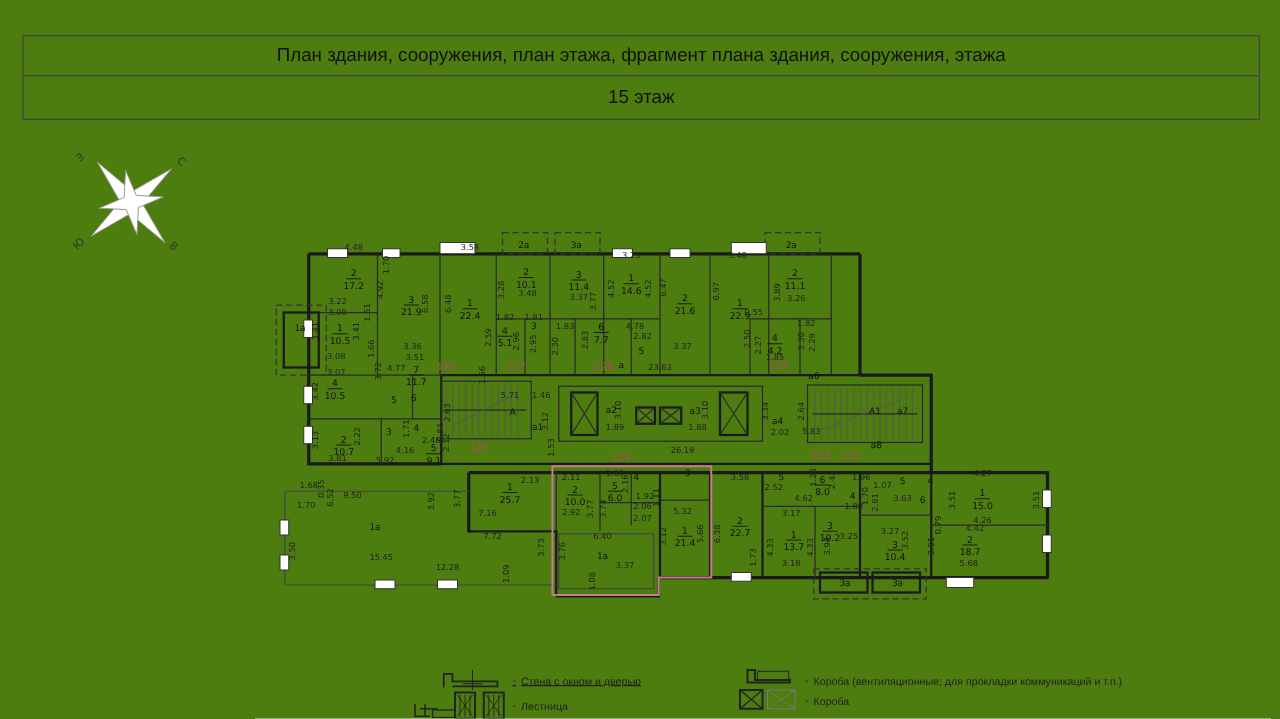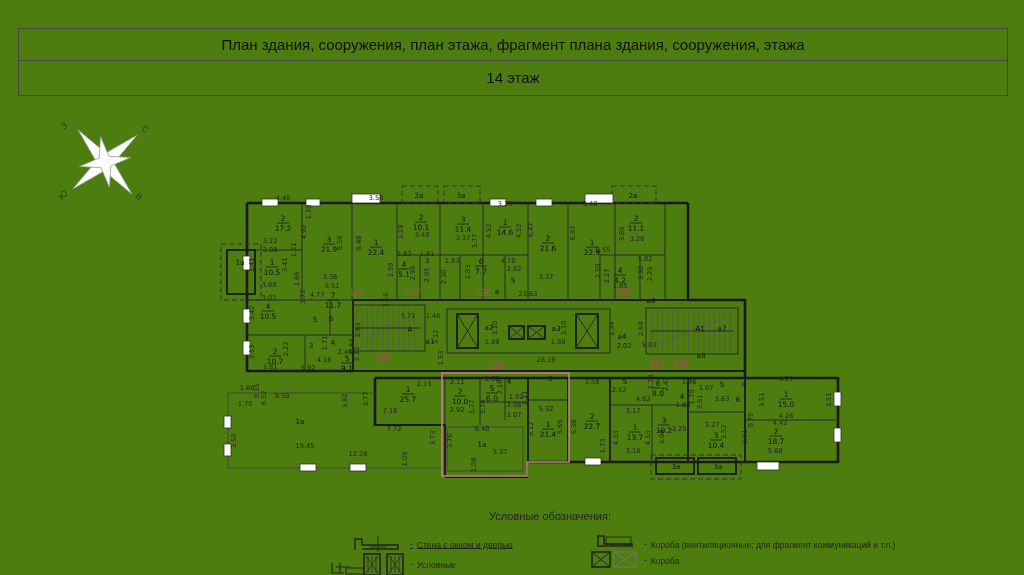--- a/index.html
+++ b/index.html
@@ -34,21 +34,21 @@
   .leg-label{vertical-align:middle;}
   .leg-dash{margin-right:4px;}
 </style>
 </head>
 <body>
 
 <div class="sheet">
 
   <div class="titleblock">
     <div class="title-row">План здания, сооружения, план этажа, фрагмент плана здания, сооружения, этажа</div>
-    <div class="floor-row">14 этаж</div>
+    <div class="floor-row">15 этаж</div>
   </div>
 
   <svg class="plan" viewBox="0 0 1024 575">
 
     <g>
       <polygon class="star" points="137.2,135.0 105.8,153.0 78.0,129.8 96.0,161.2 72.8,189.0 104.2,171.0 132.0,194.2 113.9,162.8"></polygon>
       <polygon class="star" points="130.6,157.5 109.0,156.3 100.5,136.4 99.3,158.0 79.4,166.5 101.0,167.7 109.5,187.6 110.7,166.0"></polygon>
       <text class="compass-letter" x="66" y="128" transform="rotate(-40 66 128)">З</text>
       <text class="compass-letter" x="143" y="131" transform="rotate(45 143 131)">С</text>
       <text class="compass-letter" x="65" y="197" transform="rotate(-45 65 197)">Ю</text>
@@ -454,21 +454,20 @@
         <text x="716" y="448" class="rarea">10.4</text>
         <text x="786" y="397" class="rnum">1</text>
         <line x1="780" x2="792" y1="399" y2="399" class="rline"></line>
         <text x="786" y="407" class="rarea">15.0</text>
         <text x="776" y="434" class="rnum">2</text>
         <line x1="770" x2="782" y1="436" y2="436" class="rline"></line>
         <text x="776" y="444" class="rarea">18.7</text>
       </g>
   </svg>
 
-  <div class="legend-title">Условные обозначения:</div>
 
   <div class="leg-item" style="left:352px;top:536px;">
     <svg width="50" height="16" viewBox="0 0 50 16">
       <path d="M3,14 V3 H10 V9 H46 V13 H10" fill="none" stroke="#222" stroke-width="1.4"></path>
       <line x1="26" y1="0" x2="26" y2="16" stroke="#222" stroke-width="0.8"></line>
       <line x1="18" y1="11" x2="34" y2="11" stroke="#222" stroke-width="0.8"></line>
     </svg>
   </div>
   <div class="leg-item" style="left:410px;top:539px;text-decoration:underline;">
     <span class="leg-dash">-</span><span class="leg-label">Стена с окном и дверью</span>
@@ -476,31 +475,31 @@
 
   <div class="leg-item" style="left:362px;top:552px;">
     <svg width="44" height="23" viewBox="0 0 44 23">
       <rect x="2" y="2" width="16" height="21" fill="none" stroke="#222" stroke-width="1.6"></rect>
       <path d="M4,4 L16,21 M4,21 L16,4 M6,4 V21 M10,4 V21 M14,4 V21" stroke="#222" stroke-width="0.7"></path>
       <rect x="25" y="2" width="16" height="21" fill="none" stroke="#222" stroke-width="1.6"></rect>
       <path d="M27,4 L39,21 M27,21 L39,4 M29,4 V21 M33,4 V21 M37,4 V21" stroke="#222" stroke-width="0.7"></path>
     </svg>
   </div>
   <div class="leg-item" style="left:410px;top:559px;">
-    <span class="leg-dash">-</span><span class="leg-label">Условные</span>
+    <span class="leg-dash">-</span><span class="leg-label">Лестница</span>
   </div>
 
   <div class="leg-item" style="left:596px;top:534px;">
     <svg width="40" height="15" viewBox="0 0 40 15">
       <path d="M2,12 V2 H8 V10 H36 V12 Z" fill="none" stroke="#222" stroke-width="1.6"></path>
       <rect x="10" y="3" width="25" height="7" fill="none" stroke="#222" stroke-width="0.8"></rect>
     </svg>
   </div>
   <div class="leg-item" style="left:644px;top:539px;">
-    <span class="leg-dash">-</span><span class="leg-label">Короба  (вентиляционные; для фрагмент коммуникаций и т.п.)</span>
+    <span class="leg-dash">-</span><span class="leg-label">Короба  (вентиляционные; для прокладки коммуникаций и т.п.)</span>
   </div>
 
   <div class="leg-item" style="left:590px;top:550px;">
     <svg width="48" height="18" viewBox="0 0 48 18">
       <rect x="2" y="2" width="18" height="15" fill="none" stroke="#222" stroke-width="1.6"></rect>
       <path d="M2,2 L20,17 M2,17 L20,2" stroke="#222" stroke-width="1"></path>
       <rect x="24" y="2" width="22" height="15" fill="none" stroke="#777" stroke-width="0.9"></rect>
       <path d="M24,2 L46,17 M24,17 L46,2" stroke="#777" stroke-width="0.8"></path>
     </svg>
   </div>

